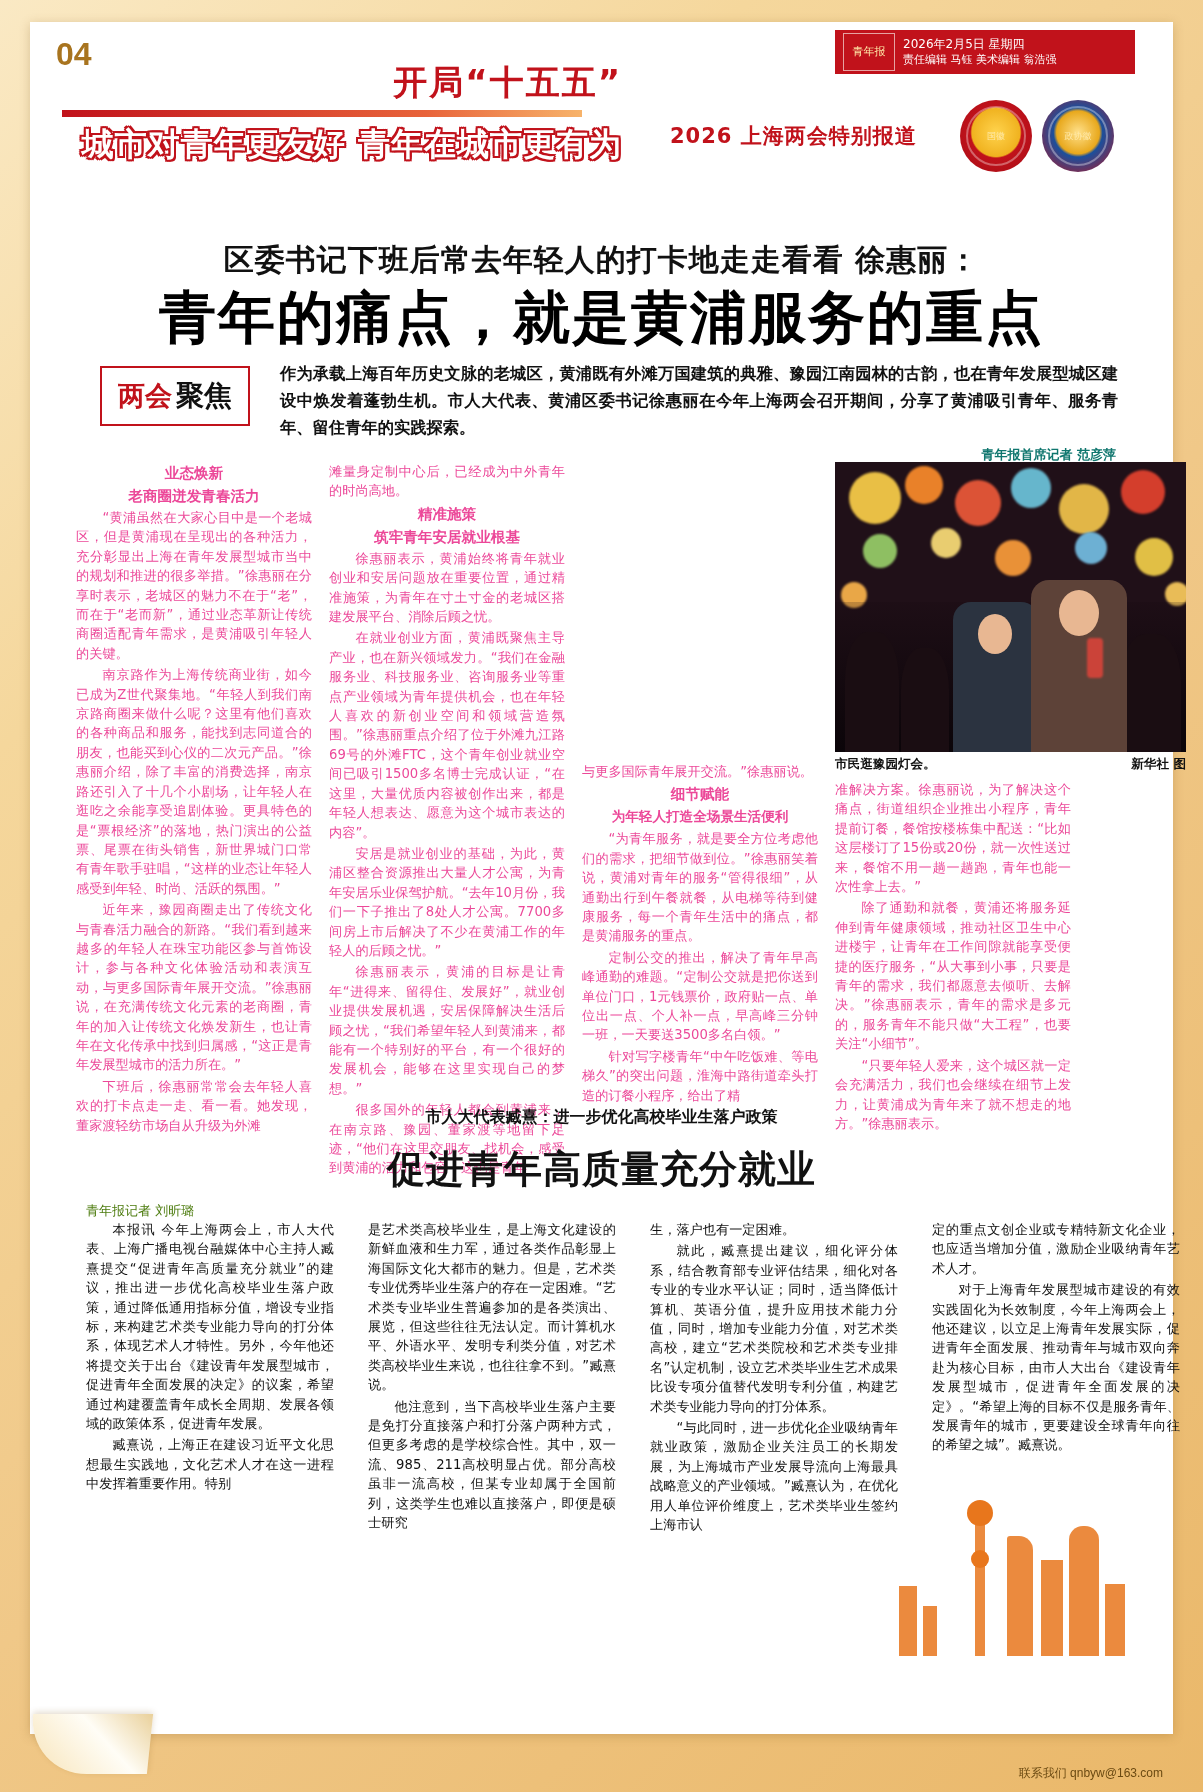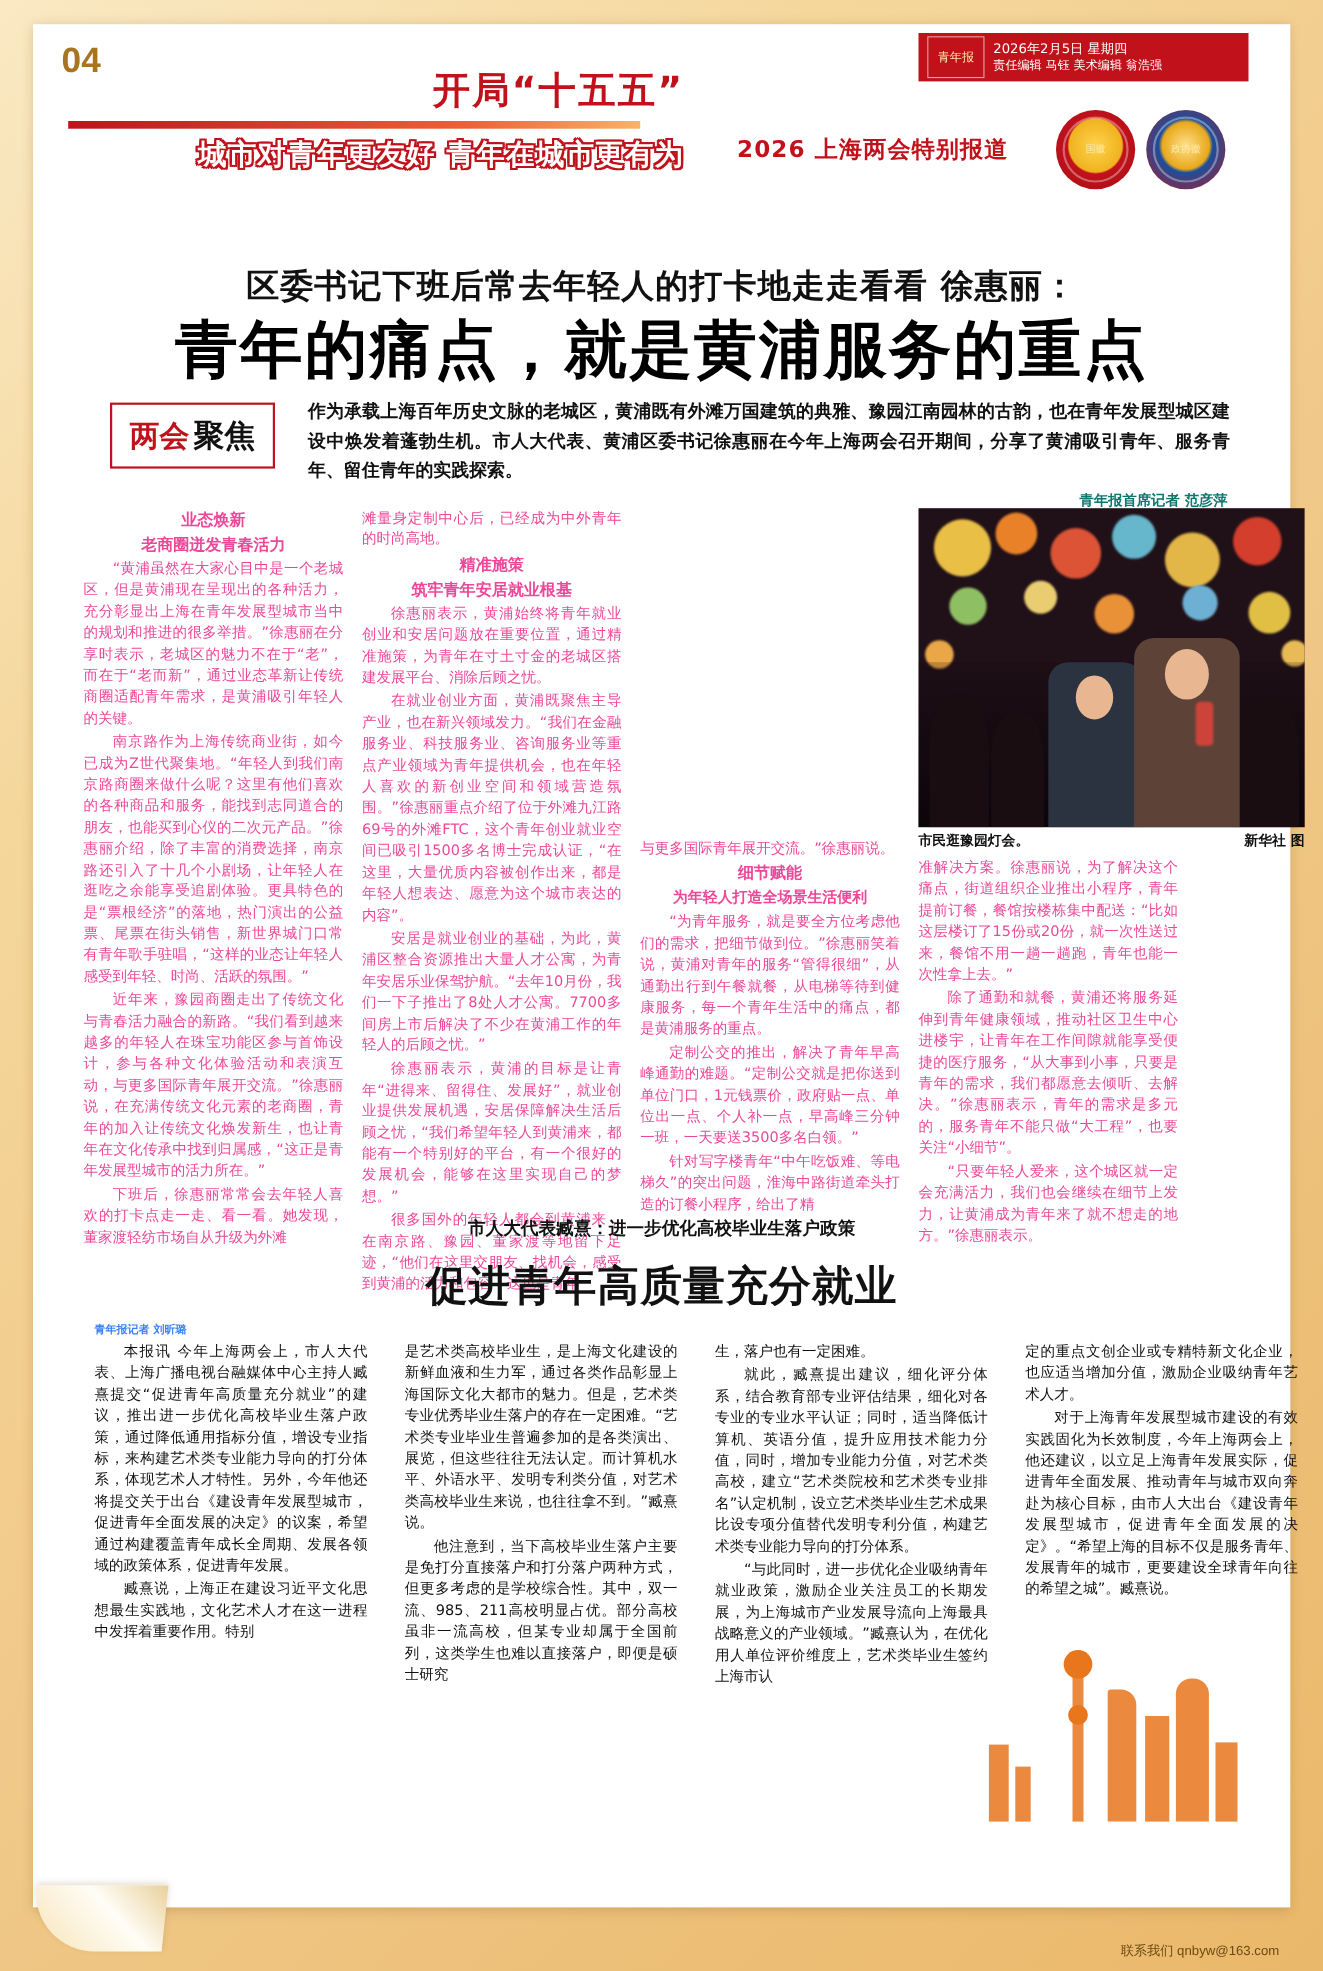--- a/index.html
+++ b/index.html
@@ -64,21 +64,21 @@
   .b-line1 {
     font-size:34px; font-weight:bold; color:#c1121b;
     letter-spacing:2px;
     text-shadow:1px 1px 0 #fff;
   }
   .b-rule {
     width:520px; height:7px; margin:4px 0 6px 0;
     background:linear-gradient(90deg,#c1121b 0%, #e8633a 70%, #f7b36a 100%);
   }
   .b-line2 {
-    font-size:26px; font-weight:bold; color:#ffffff;
+    font-size:32px; font-weight:bold; color:#ffffff;
     -webkit-text-stroke:0px;
     text-shadow:
       2px 0 0 #c1121b,-2px 0 0 #c1121b,0 2px 0 #c1121b,0 -2px 0 #c1121b,
       2px 2px 0 #c1121b,-2px -2px 0 #c1121b,2px -2px 0 #c1121b,-2px 2px 0 #c1121b;
     letter-spacing:1px;
   }
   .b-tag {
     position:absolute; left:640px; top:72px;
     font-size:21px; font-weight:bold; color:#c1121b;
     letter-spacing:1px;
@@ -174,21 +174,21 @@
     position:absolute; left:0; right:0; top:1085px;
     text-align:center; font-size:16px; font-weight:bold; color:#111;
   }
   .sec2head2 {
     position:absolute; left:0; right:0; top:1122px;
     text-align:center; font-size:38px; font-weight:bold; color:#111;
     letter-spacing:1px;
   }
   .sec2byline {
     position:absolute; left:56px; top:1180px;
-    font-size:10px; font-weight:bold; color:#3b82f6;
+    font-size:13px; font-weight:normal; color:#4d7c0f;
   }
   .cols2 { position:absolute; left:56px; top:1198px; width:1095px; height:330px; }
   .col2 {
     position:absolute; top:0; width:248px;
     font-size:13.2px; line-height:19.4px; color:#111; text-align:justify;
   }
   .col2 p { margin:0 0 2px 0; text-indent:2em; }
   .d1 { left:0; }
   .d2 { left:282px; }
   .d3 { left:564px; }

